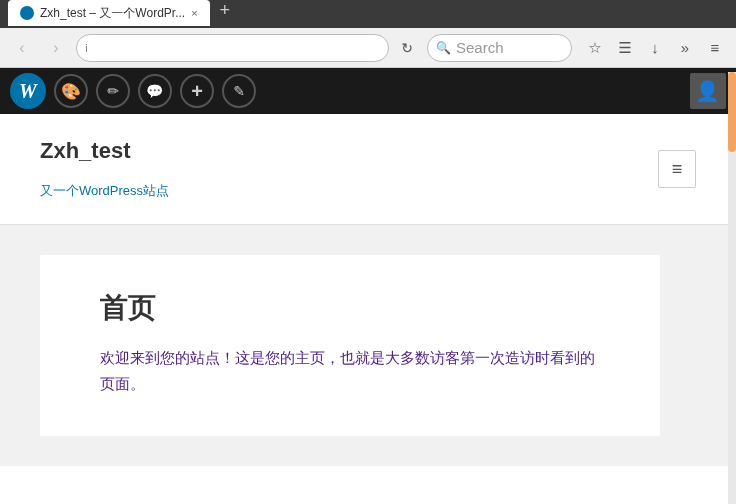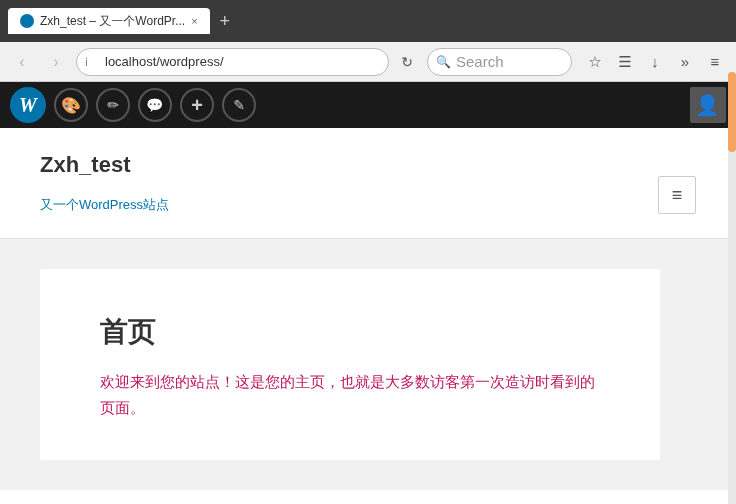--- a/index.html
+++ b/index.html
@@ -1,23 +1,23 @@
 <!DOCTYPE html>
 <html><head>
   <meta charset="utf-8">
   <style>
     * { margin: 0; padding: 0; box-sizing: border-box; }
     body { font-family: Arial, sans-serif; background: #fff; width: 736px; height: 504px; overflow: hidden; }
 
     
     .browser-titlebar {
       background: #3a3a3a;
-      height: 42px;
-      display: flex;
-      align-items: center;
+      height: 28px;
+      display: flex;
+      align-items: flex-start;
       padding: 0 8px;
       gap: 4px;
     }
     .tab-active {
       background: #fff;
       border-radius: 4px 4px 0 0;
       padding: 4px 12px;
       font-size: 12px;
       color: #333;
       display: flex;
@@ -192,21 +192,21 @@
     
     .page-content {
       background: #f1f1f1;
       flex: 1;
       min-height: 280px;
     }
     .site-header {
       background: #fff;
       padding: 24px 40px;
       display: flex;
-      align-items: flex-end;
+      align-items: center;
       justify-content: space-between;
       border-bottom: 1px solid #e0e0e0;
     }
     .site-title {
       font-size: 22px;
       font-weight: bold;
       color: #333;
     }
     .site-tagline {
       font-size: 13px;
@@ -228,33 +228,33 @@
     }
 
     .page-main {
       background: #f1f1f1;
       padding: 30px 40px;
       min-height: 240px;
     }
     .post-card {
       background: #fff;
       border-radius: 2px;
-      padding: 44px 60px 40px 60px;
+      padding: 34px 60px 40px 60px;
       max-width: 620px;
     }
     .post-title {
       font-size: 28px;
       font-weight: bold;
       color: #333;
       margin-bottom: 18px;
     }
     .post-body {
       font-size: 15px;
       line-height: 1.7;
-      color: #be185d;
+      color: #4c1d95;
     }
 
     
     .scrollbar-track {
       position: absolute;
       right: 0;
       top: 72px;
       width: 8px;
       height: 432px;
       background: #e8e8e8;
@@ -284,21 +284,20 @@
     </div>
     <button class="tab-new">+</button>
   </div>
 
   <div class="browser-navbar">
     <button class="nav-btn disabled">‹</button>
     <button class="nav-btn disabled">›</button>
 
     <div class="address-bar">
       <span class="address-bar-icon">ℹ</span>
-      <span class="address-text">localhost/wordpress/</span>
     </div>
 
     <button class="reload-btn nav-btn">↻</button>
 
     <div class="search-bar">
       <span class="search-icon-inner">🔍</span>
       <span class="search-placeholder">Search</span>
     </div>
 
     <div class="nav-actions">

